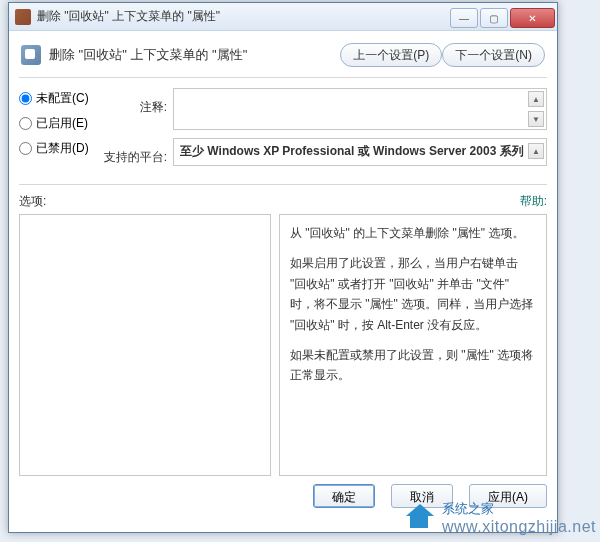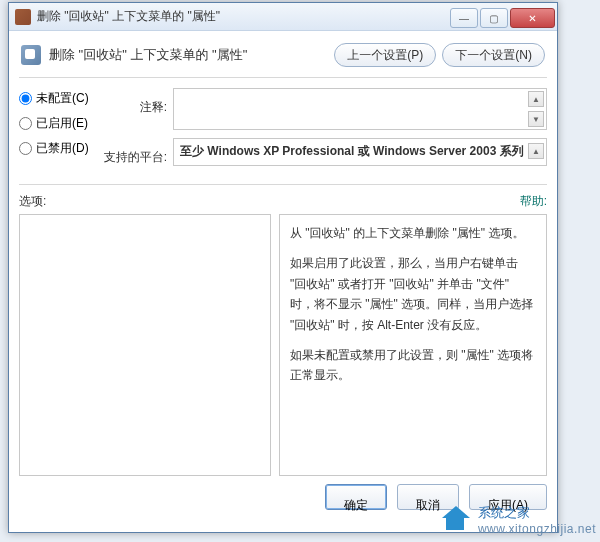--- a/index.html
+++ b/index.html
@@ -68,21 +68,20 @@
   position: relative;
 }
 .header-icon::after{
   content:""; position:absolute; left:4px; top:4px; width:10px;height:10px;
   background:#fff; border-radius:2px;
 }
 .header-title { flex: 1; font-size: 13px; color: #333; }
 .nav-btn {
   height: 24px;
   padding: 0 12px;
-  margin-left: 6px;
   border: 1px solid #9db2cc;
   border-radius: 12px;
   background: linear-gradient(#fefefe,#e9eef5);
   font-size: 12px;
   color: #333;
   cursor: pointer;
 }
 
 .config-section {
   display: flex;
@@ -136,22 +135,22 @@
 .pane-right { flex: 1; padding: 8px 10px; color:#333; line-height:1.7; }
 .pane-right p { margin-bottom: 10px; }
 
 .button-row {
   display:flex;
   justify-content:flex-end;
   padding-top: 8px;
 }
 .dlg-btn {
   height: 24px;
-  padding: 12px 18px;
-  margin-left: 10px;
+  padding: 4px 18px;
+  margin-left: 16px;
   border: 1px solid #9db2cc;
   border-radius: 3px;
   background: linear-gradient(#fefefe,#e9eef5);
   font-size: 12px;
   cursor: pointer;
 }
 .dlg-btn.primary { border-color:#5f8bc0; box-shadow: 0 0 0 1px #7fb0e6 inset; }
 
 .watermark {
   position:absolute;
@@ -164,21 +163,21 @@
 .watermark .house{
   width:32px;height:28px;margin-right:4px;position:relative;
 }
 .watermark .house::before{
   content:"";position:absolute;left:4px;top:10px;width:18px;height:14px;background:#2a8fcf;
 }
 .watermark .house::after{
   content:"";position:absolute;left:0;top:0;width:0;height:0;
   border-left:14px solid transparent;border-right:14px solid transparent;border-bottom:12px solid #2a8fcf;
 }
-.watermark .txt small{display:block;font-size:12px;color:#6a8db0;letter-spacing:0.5px;}
+.watermark .txt small{display:block;font-size:16px;color:#6a8db0;letter-spacing:0.5px;}
 </style>
 </head>
 <body>
 
 <div class="window">
 
   <div class="titlebar">
     <div class="titlebar-icon"></div>
     <div class="titlebar-text">删除 "回收站" 上下文菜单的 "属性"</div>
     <div class="win-controls">

